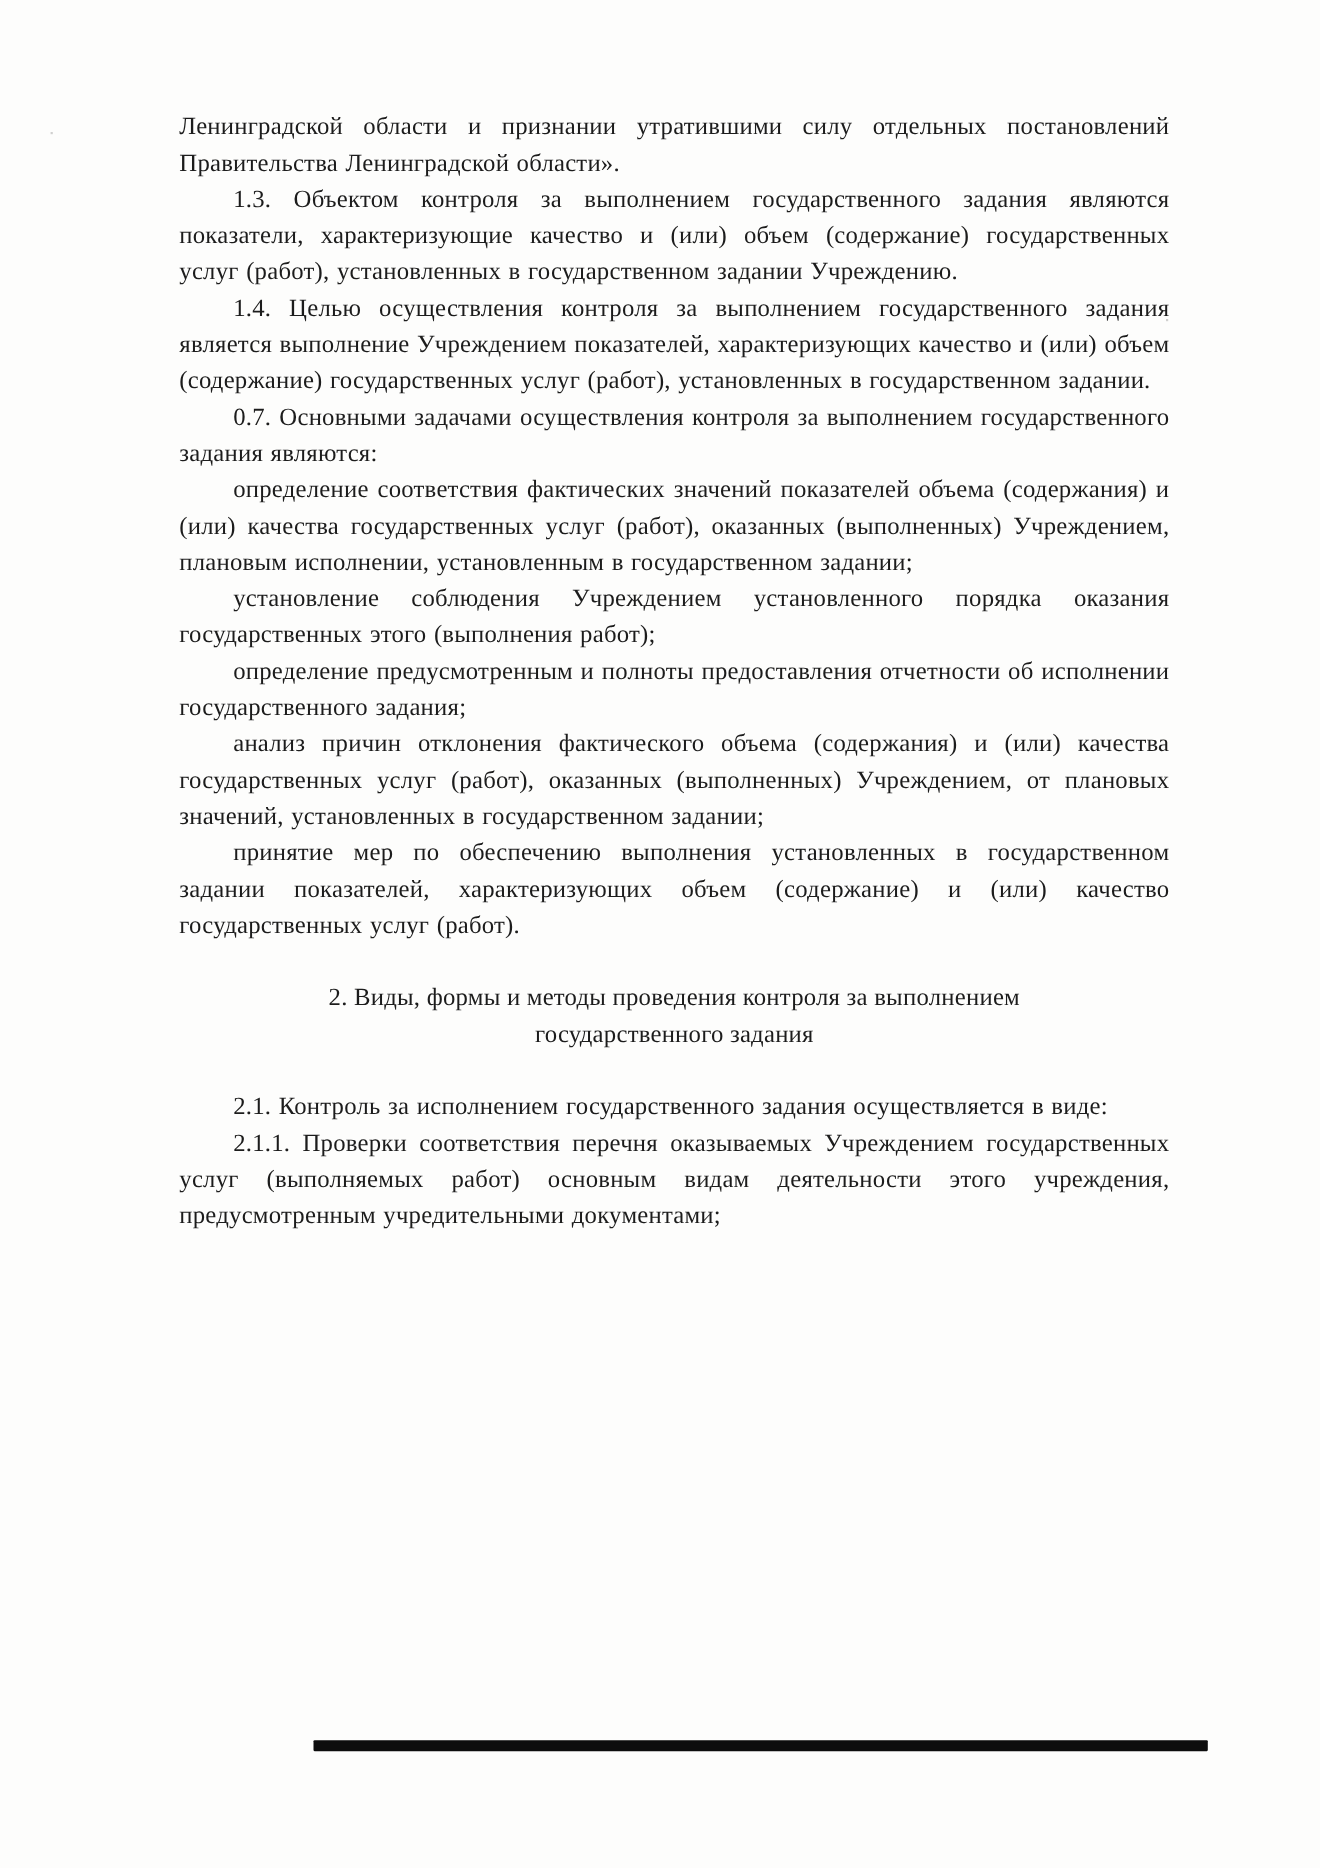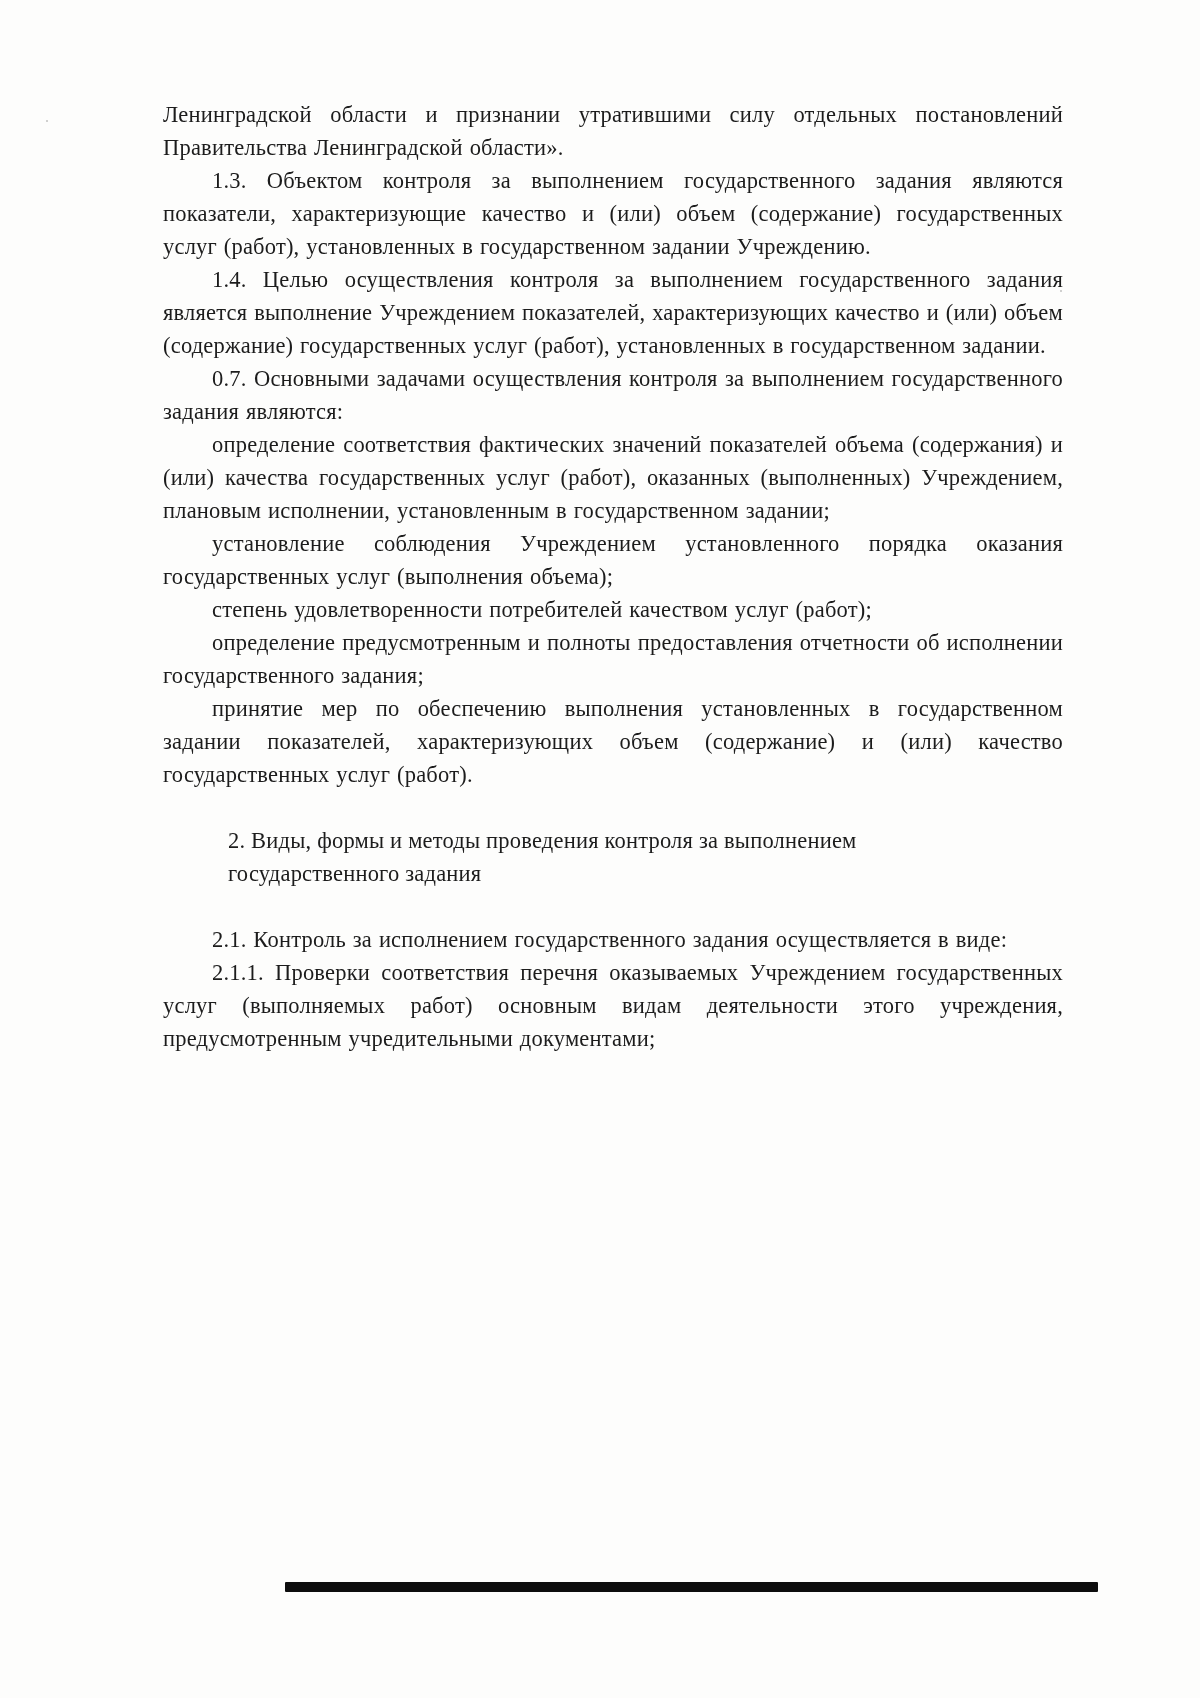--- a/index.html
+++ b/index.html
@@ -33,21 +33,21 @@
     line-height: 33px;
     text-align: justify;
     text-indent: 49px;
     letter-spacing: 0.2px;
     word-spacing: 1px;
   }
   .para.continuation {
     text-indent: 0;
   }
   .para.heading {
-    text-align: left;
+    text-align: center;
     text-indent: 0;
     max-width: 770px;
     margin: 33px auto 33px auto;
     word-spacing: normal;
   }
   .scan-bar {
     position: absolute;
     left: 285px;
     top: 1582px;
     width: 813px;
@@ -66,23 +66,23 @@
 </head>
 <body>
 
 <div class="page">
   <div class="doc-body">
       <p class="para continuation">Ленинградской области и признании утратившими силу отдельных постановлений Правительства Ленинградской области».</p>
       <p class="para indent">1.3. Объектом контроля за выполнением государственного задания являются показатели, характеризующие качество и (или) объем (содержание) государственных услуг (работ), установленных в государственном задании Учреждению.</p>
       <p class="para indent">1.4. Целью осуществления контроля за выполнением государственного задания является выполнение Учреждением показателей, характеризующих качество и (или) объем (содержание) государственных услуг (работ), установленных в государственном задании.</p>
       <p class="para indent">0.7. Основными задачами осуществления контроля за выполнением государственного задания являются:</p>
       <p class="para indent">определение соответствия фактических значений показателей объема (содержания) и (или) качества государственных услуг (работ), оказанных (выполненных) Учреждением, плановым исполнении, установленным в государственном задании;</p>
-      <p class="para indent">установление соблюдения Учреждением установленного порядка оказания государственных услуг (выполнения объема);</p>
-      <p class="para indent">степень удовлетворенности потребителей качеством услуг (работ);</p>
+      <p class="para indent">установление соблюдения Учреждением установленного порядка оказания государственных этого (выполнения работ);</p>
       <p class="para indent">определение  предусмотренным и полноты предоставления  отчетности об исполнении государственного задания;</p>
+      <p class="para indent">анализ причин отклонения фактического объема (содержания) и (или) качества государственных услуг (работ), оказанных (выполненных) Учреждением, от плановых значений, установленных в государственном задании;</p>
       <p class="para indent">принятие мер по обеспечению выполнения установленных в государственном задании показателей, характеризующих объем (содержание) и (или) качество государственных услуг (работ).</p>
       <p class="para heading">2. Виды, формы и методы проведения контроля за выполнением государственного задания</p>
       <p class="para indent">2.1. Контроль за исполнением государственного задания осуществляется в виде:</p>
       <p class="para indent">2.1.1. Проверки соответствия перечня оказываемых Учреждением государственных услуг (выполняемых работ) основным видам деятельности этого учреждения, предусмотренным учредительными документами;</p>
     </div>
 </div>
 
 <div class="scan-bar"></div>
 <div class="speck speck-1"></div>
 <div class="speck speck-2"></div>

